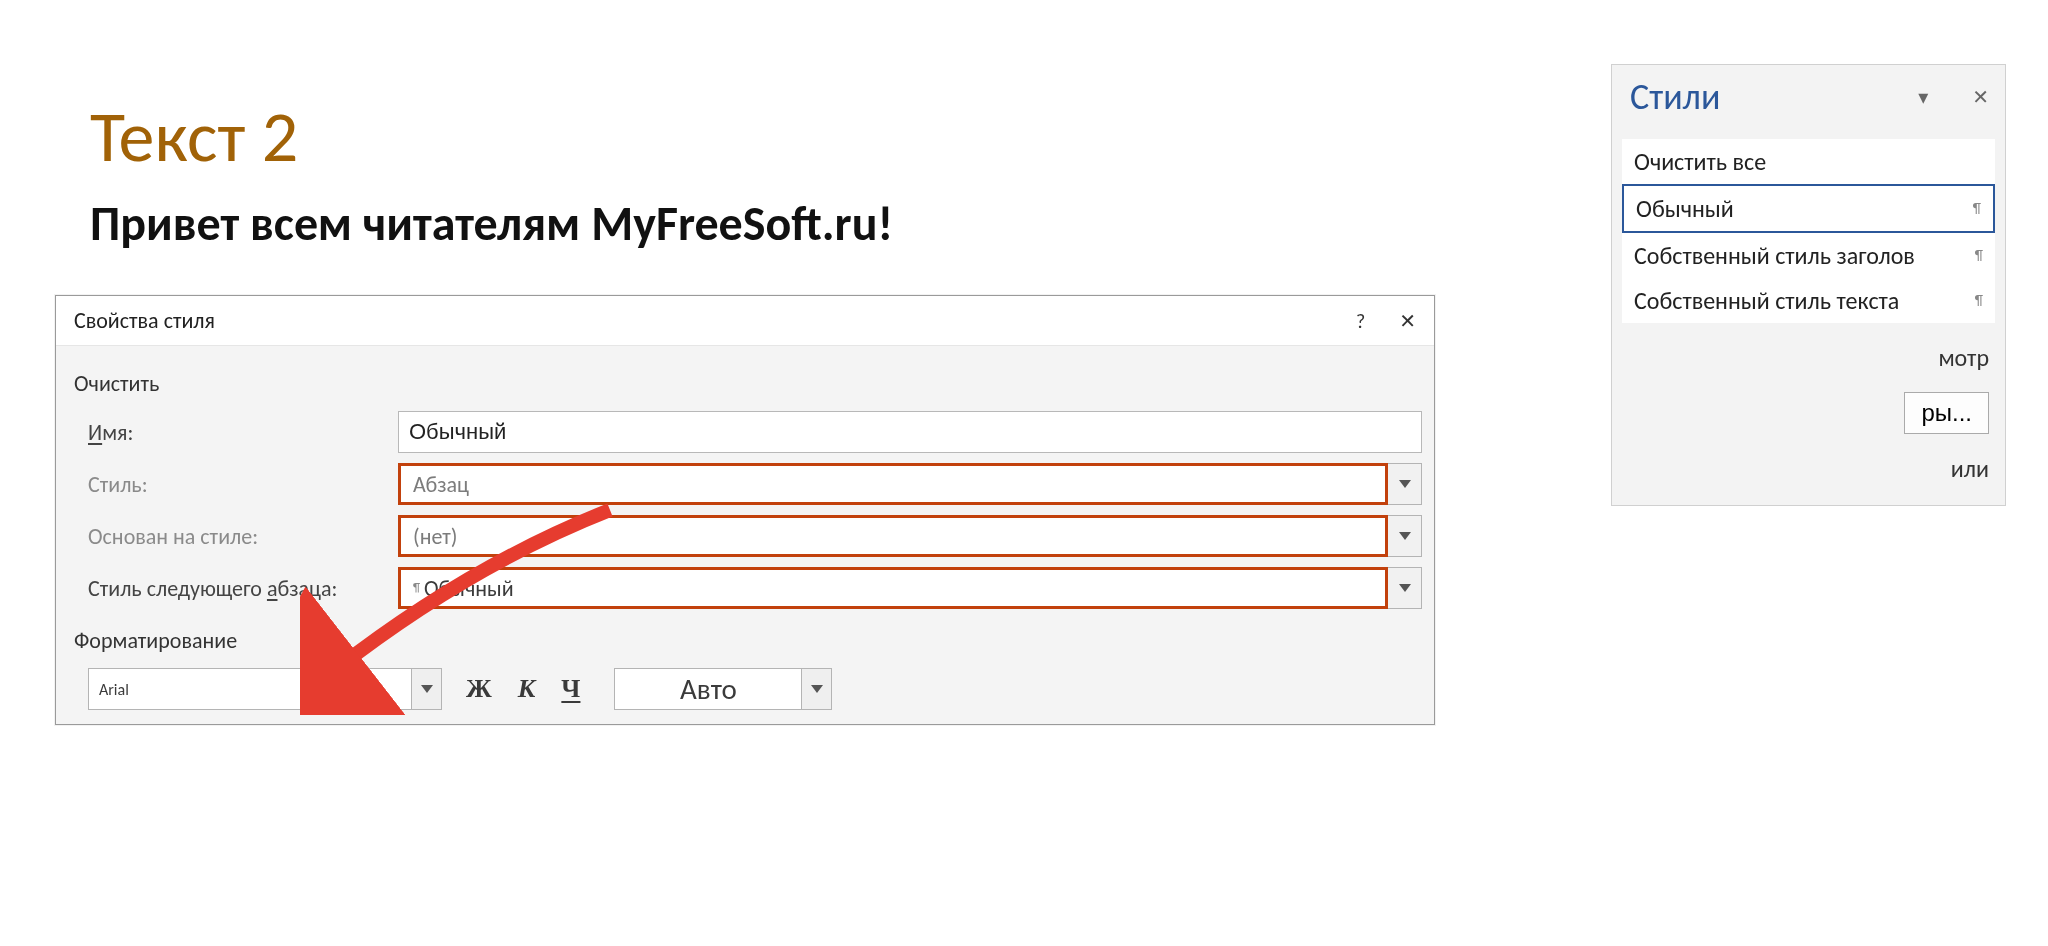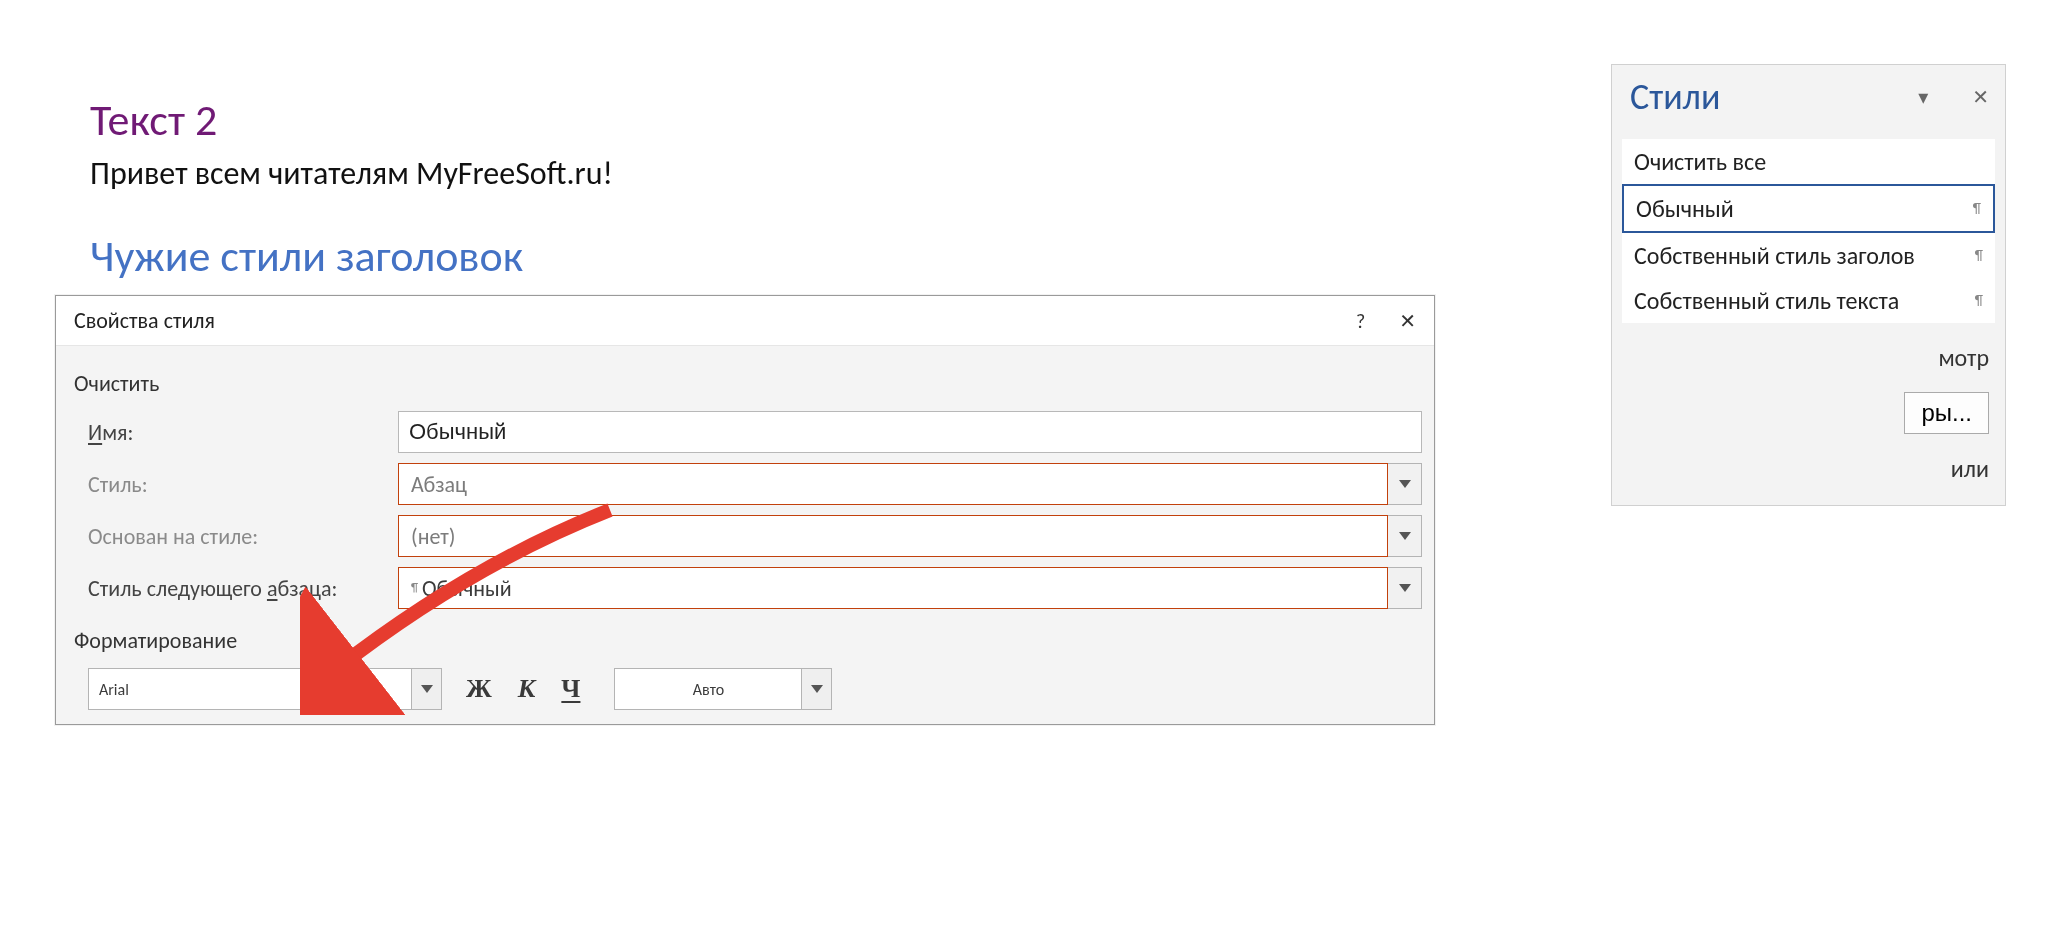--- a/index.html
+++ b/index.html
@@ -1,21 +1,21 @@
 <!DOCTYPE html>
 <html><head>
 <meta charset="utf-8">
 <style>
   * { box-sizing: border-box; margin: 0; padding: 0; }
   html, body { width: 2048px; height: 946px; font-family: "Segoe UI", Calibri, Arial, sans-serif; background: #fff; overflow: hidden; }
 
   
   .doc-area { position: absolute; left: 90px; top: 95px; width: 1000px; }
-  .doc-heading { font-size: 44px; font-weight: 400; color: #701a75; line-height: 1.15; }
-  .doc-body    { font-size: 32px; font-weight: 400; color: #111; margin-top: 8px; }
+  .doc-heading { font-size: 72px; font-weight: 400; color: #a16207; line-height: 1.15; }
+  .doc-body    { font-size: 48px; font-weight: 700; color: #111; margin-top: 16px; }
   .doc-sub     { font-size: 44px; font-weight: 400; color: #4472C4; margin-top: 36px; }
 
   
   .styles-pane { position: absolute; right: 42px; top: 64px; width: 395px; border: 1px solid #d0d0d0; background: #f3f3f3; }
   .styles-header { display: flex; align-items: center; justify-content: space-between; padding: 10px 16px 20px 18px; gap: 39px; }
   .styles-title  { font-size: 36px; font-weight: 400; color: #2B579A; }
   .styles-ctrls  { display: flex; gap: 44px; align-items: center; }
   .styles-ctrls .drop, .styles-ctrls .close { color: #666; font-size: 20px; cursor: pointer; }
   .styles-list { background: #fff; margin: 0 10px 6px 10px; }
   .styles-item { font-size: 24px; padding: 8px 12px; color: #222; display:flex; justify-content:space-between; align-items:center; }
@@ -41,21 +41,21 @@
   .form-row .lbl .u-letter { text-decoration: underline; text-underline-offset: 3px; }
   .form-row .lbl.dim { color:#8a8a8a; }
 
   .text-input {
     flex: 1; height: 42px; border: 1px solid #b8b8b8; background:#fff;
     padding: 4px 10px; font-size: 22px; color:#222;
   }
 
   .combo { flex:1; display:flex; }
   .combo .combo-field {
-    flex:1; height: 42px; border:1px solid #c2410c; background:#fff; padding:12px 12px;
+    flex:1; height: 42px; border:3px solid #c2410c; background:#fff; padding:12px 12px;
     font-size: 22px; display:flex; align-items:center;
   }
   .combo.dim .combo-field { color:#7c7c7c; background:#fff; }
   .combo .combo-btn {
     width: 34px; height: 42px; border:1px solid #b4b4b4; border-left:none; background:#f1f1f1;
     display:flex; align-items:center; justify-content:center; color:#555;
   }
   .chev { width:0; height:0; border-left:6px solid transparent; border-right:6px solid transparent; border-top:8px solid #555; }
 
   
@@ -66,21 +66,21 @@
   .size-select .fld { flex:1; height:42px; border:1px solid #b4b4b4; background:#fff; padding:4px 10px; font-size:22px; display:flex; align-items:center; }
 
   .btn-drop { width:30px; height:42px; border:1px solid #b4b4b4; border-left:none; background:#efefef; display:flex; align-items:center; justify-content:center; }
 
   .fmt-toggles { display:flex; gap: 26px; margin-left: 14px; font-family: "Times New Roman", serif; font-size: 26px; font-weight: bold; color:#3a3a3a; }
   .fmt-bold  { }
   .fmt-italic{ font-style: italic; }
   .fmt-under { text-decoration: underline; text-underline-offset: 4px; }
 
   .color-select { width: 218px; display:flex; margin-left: 24px; }
-  .color-select .fld { flex:1; height:42px; border:1px solid #b4b4b4; background:#fff; padding:4px 10px; font-size:16px; display:flex; align-items:center; justify-content:center; }
+  .color-select .fld { flex:1; height:42px; border:1px solid #b4b4b4; background:#fff; padding:4px 10px; font-size:29px; display:flex; align-items:center; justify-content:center; }
 
   
   .arrow-svg { position:absolute; left: 300px; top: 495px; width: 330px; height: 220px; pointer-events:none; }
 
 </style>
 </head>
 <body>
 
 <div class="doc-area">
   <div class="doc-heading">Текст 2</div>

